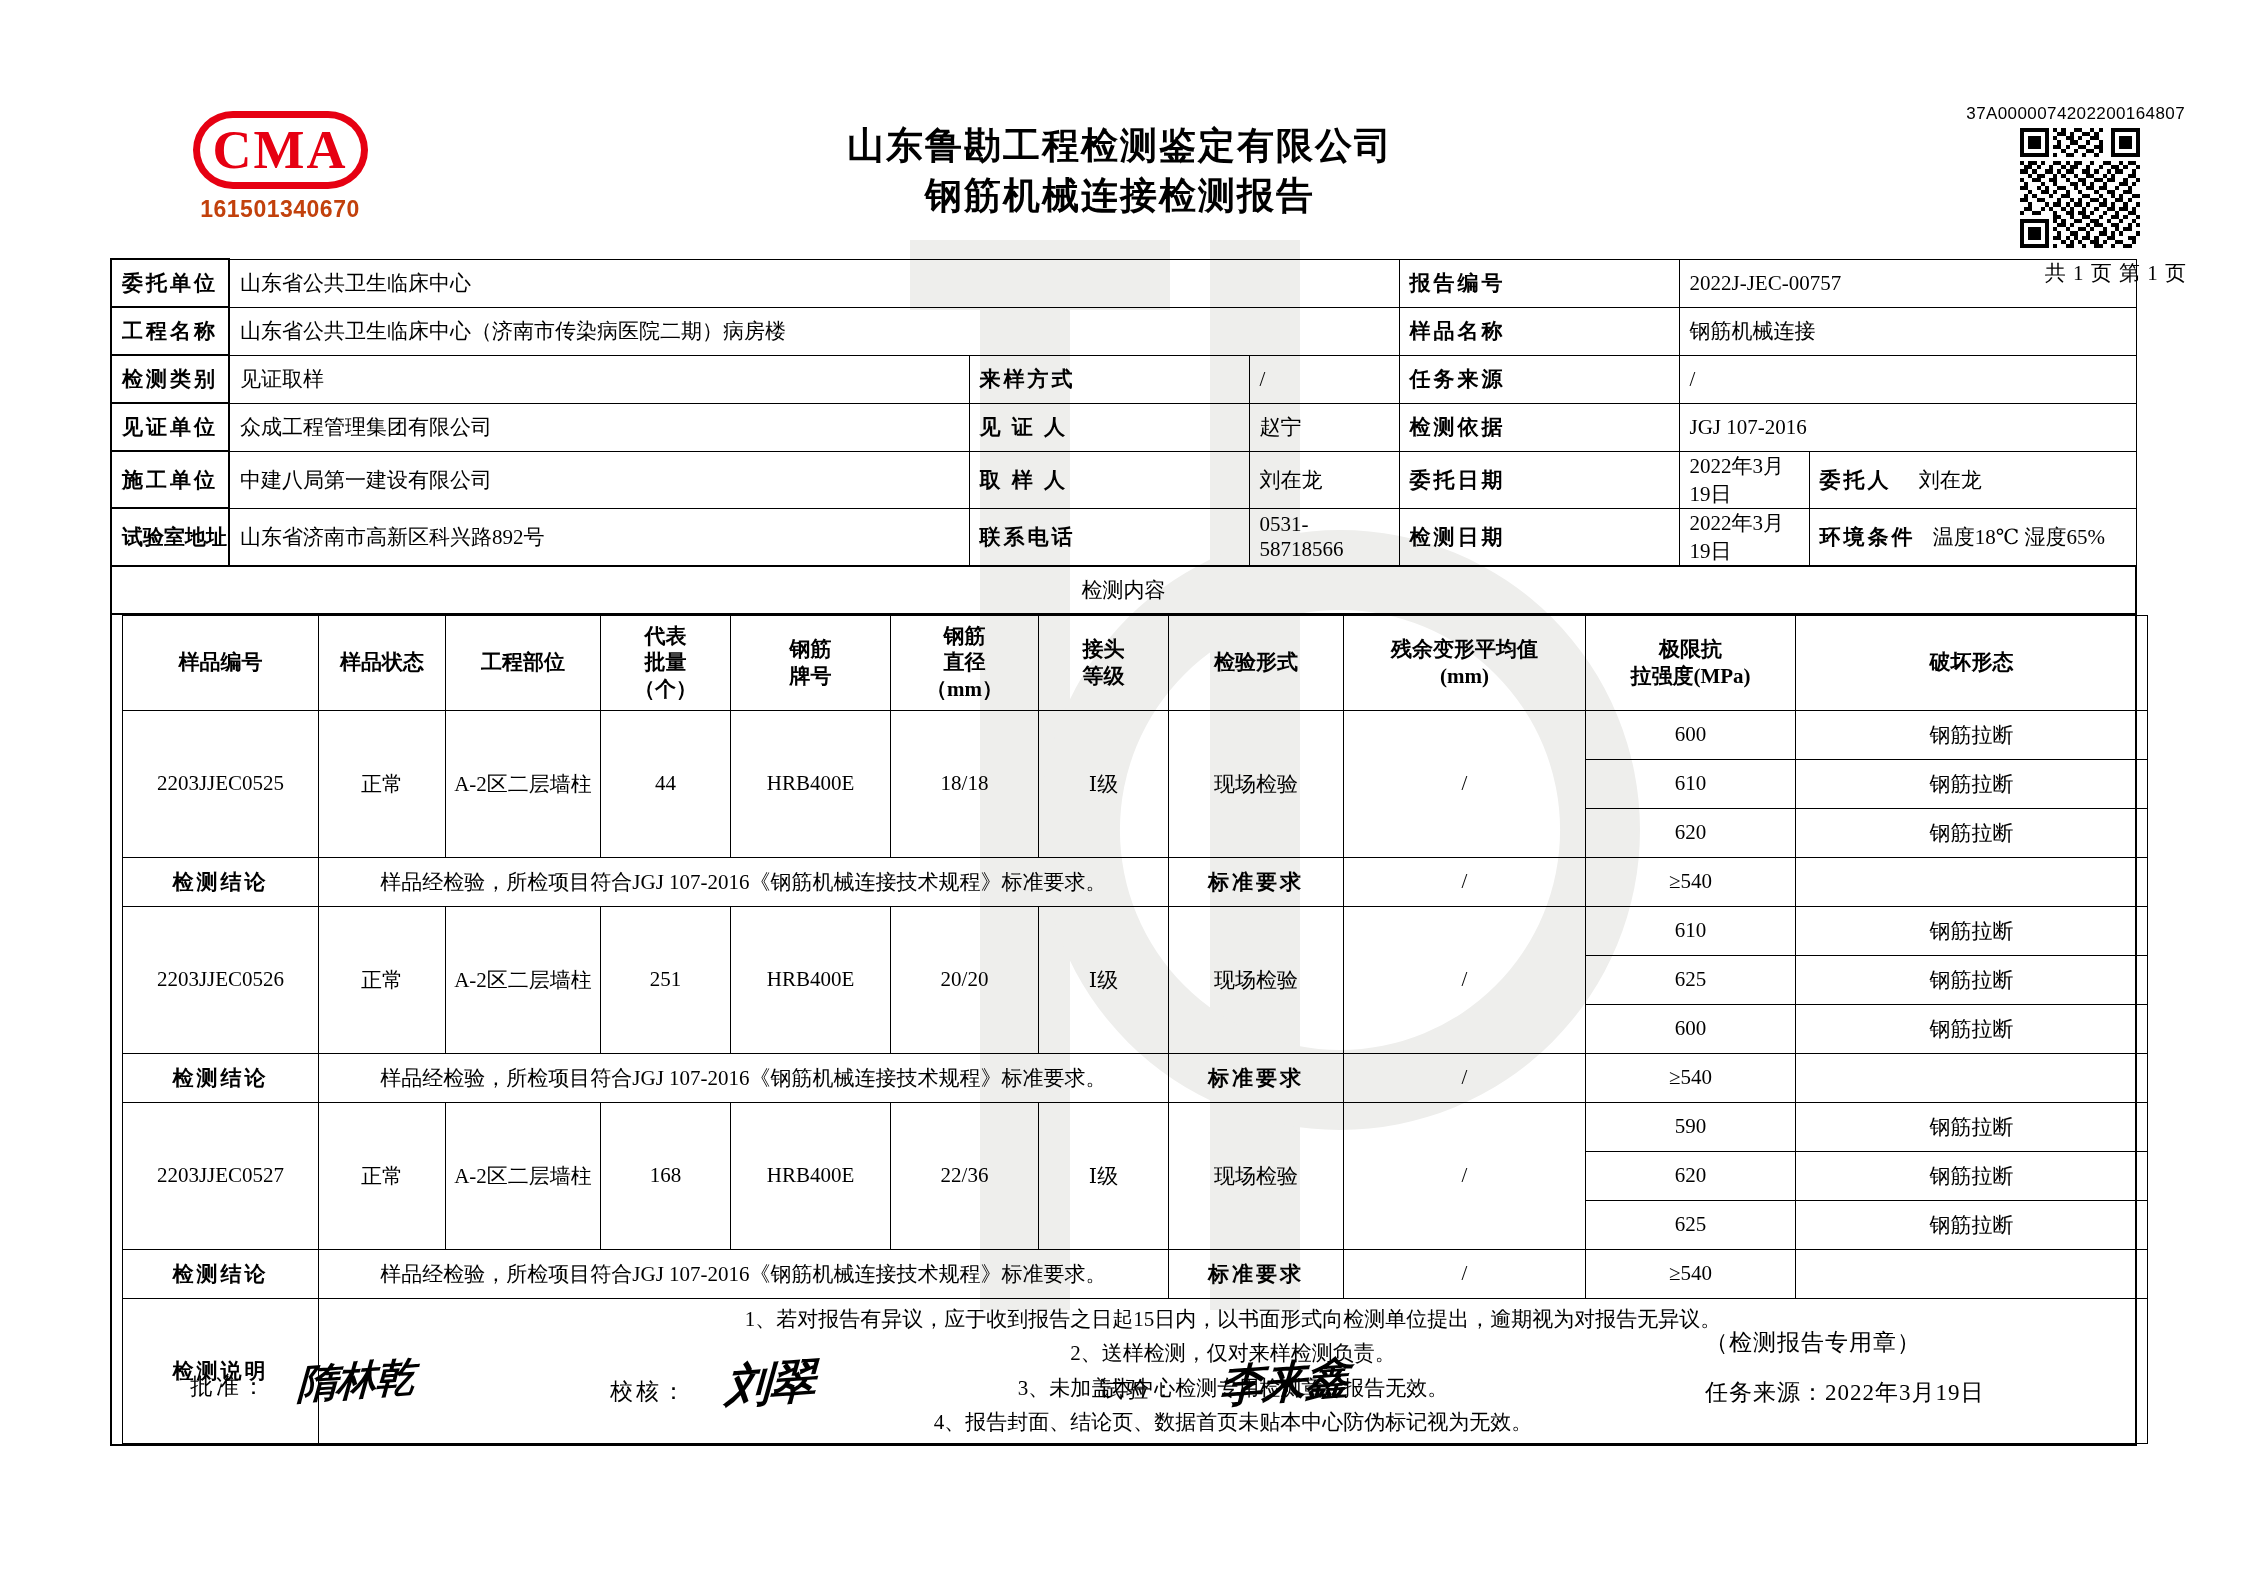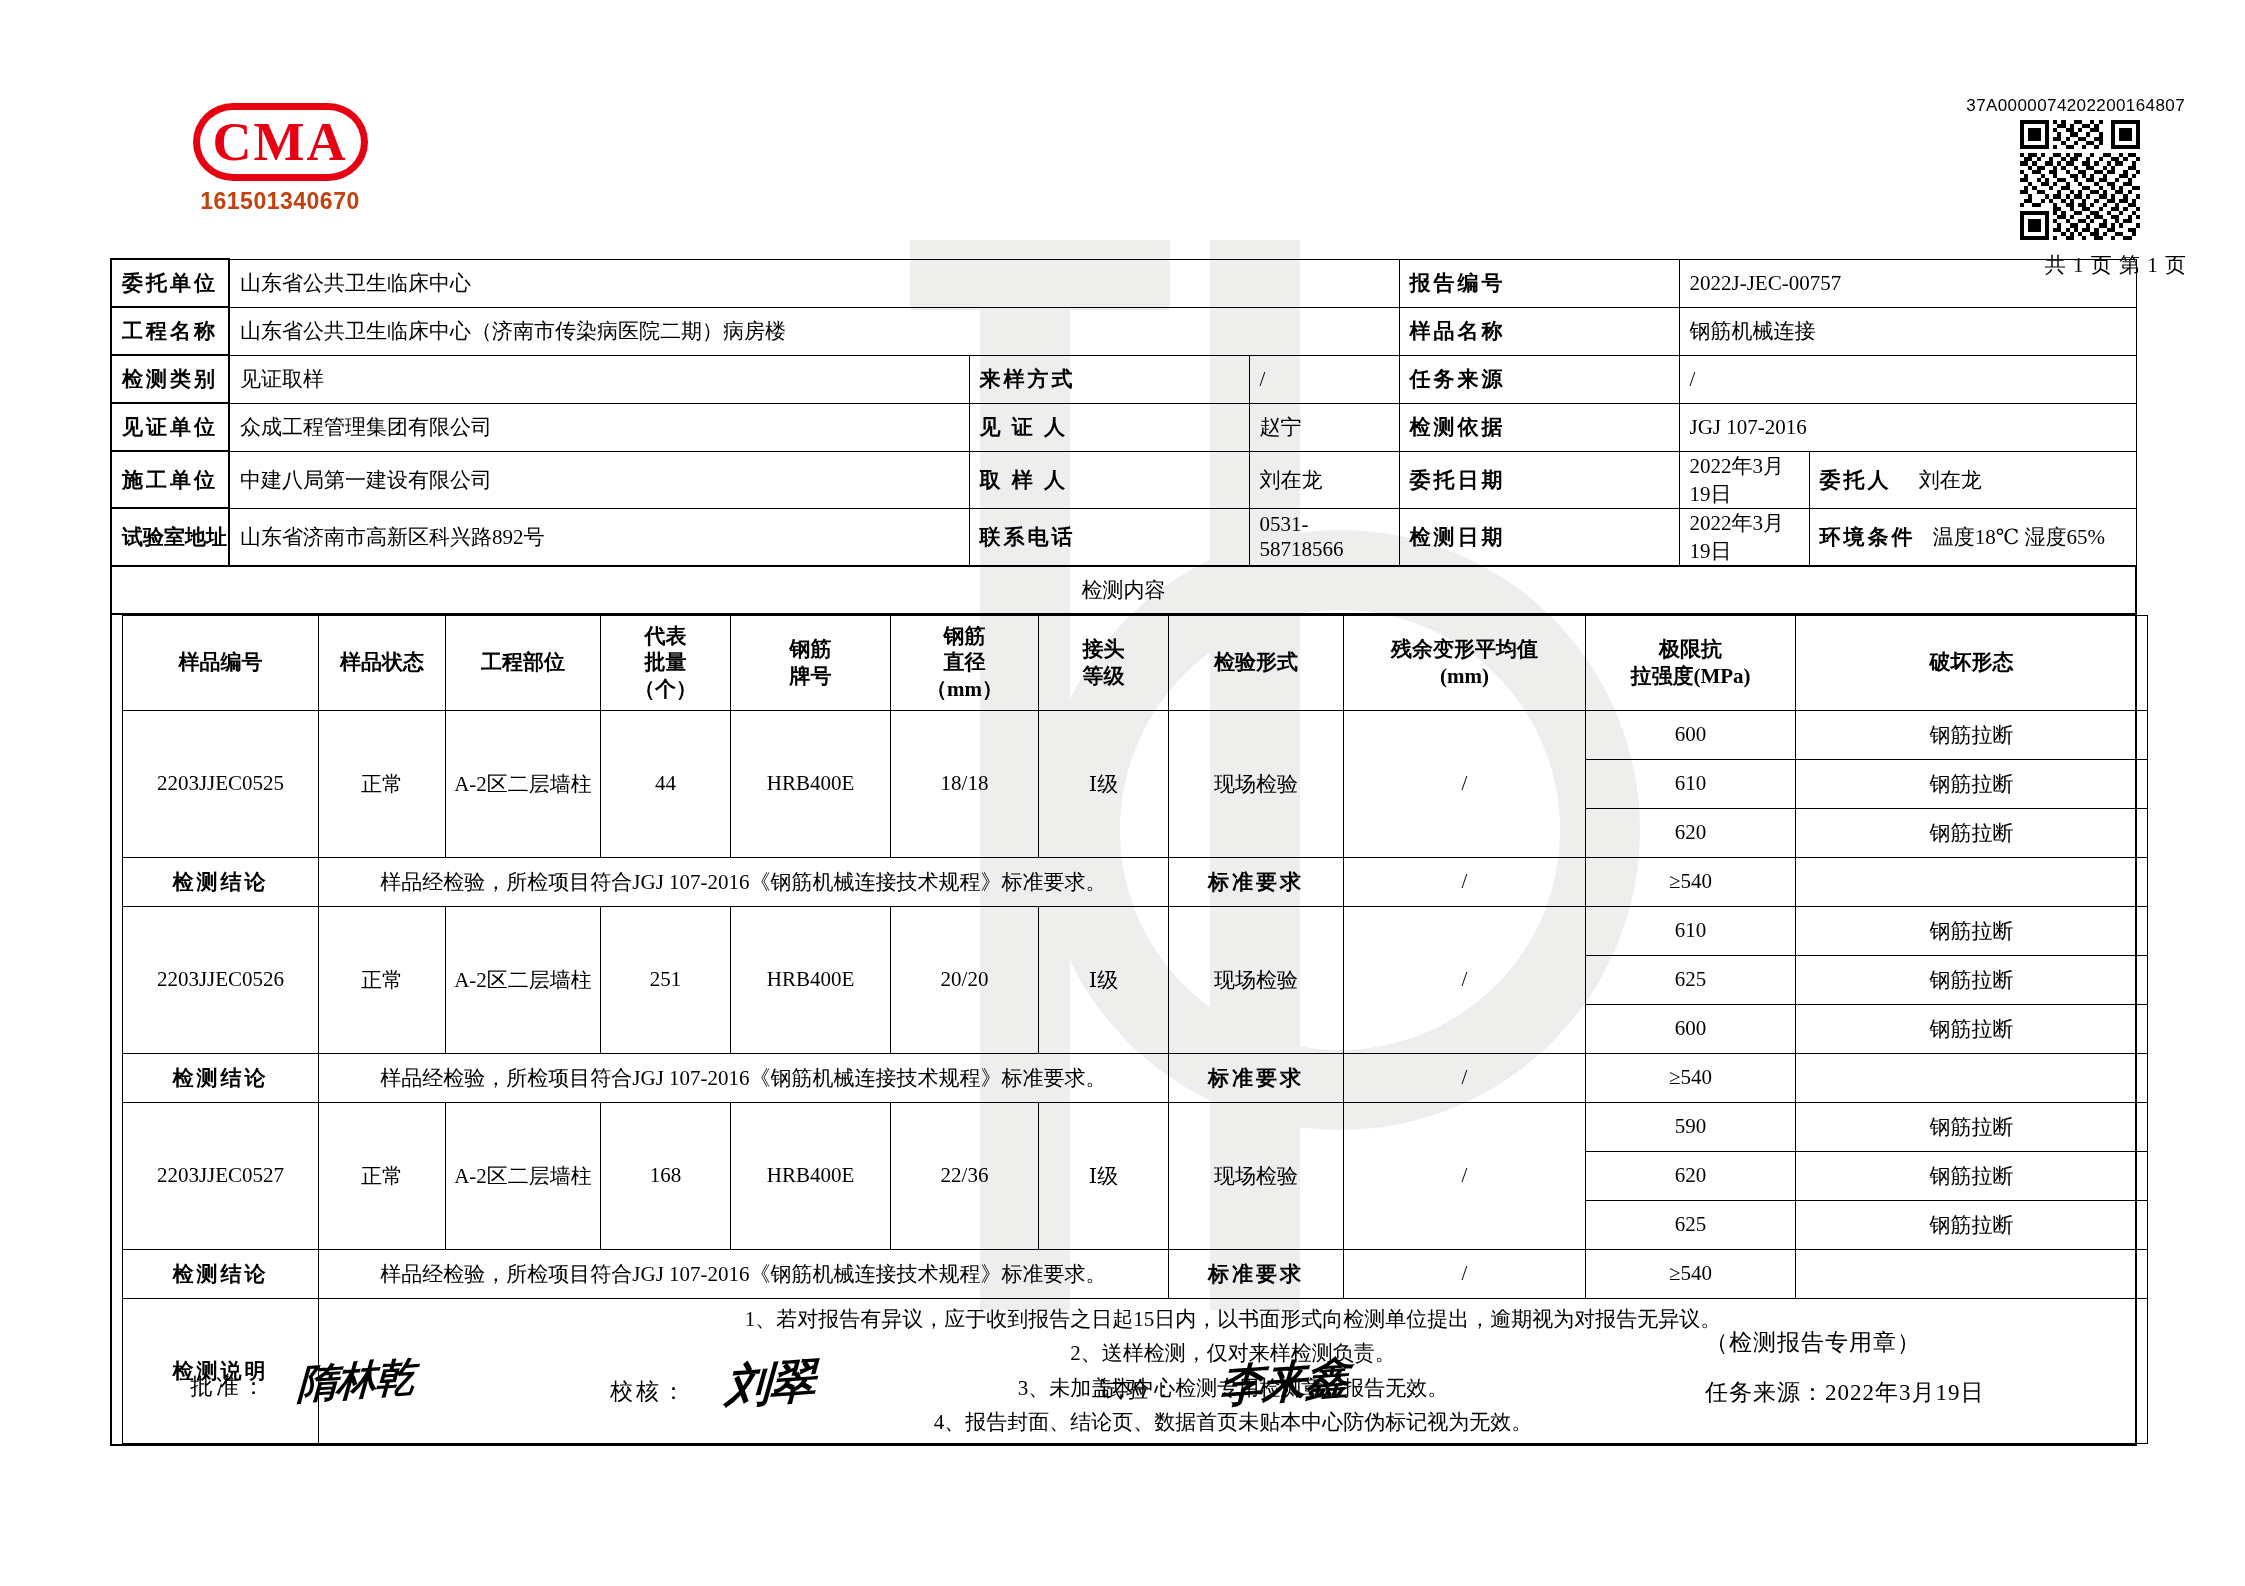--- a/index.html
+++ b/index.html
@@ -18,21 +18,21 @@
   .page {
     position: absolute;
     left: 0; top: 0;
     width: 2245px;
     height: 1586px;
   }
 
   
   .header {
     position: absolute;
-    left: 0; top: 8px;
+    left: 0; top: 16px;
     width: 2245px;
     height: 250px;
   }
   .cma-logo {
     position: absolute;
     left: 185px;
     top: 95px;
     width: 190px;
     text-align: center;
   }
@@ -261,20 +261,24 @@
 
   <div class="header">
 
     <div class="cma-logo">
       <div class="cma-badge">
         <div class="cma-text">CMA</div>
       </div>
       <div class="cma-number">161501340670</div>
     </div>
 
+    <div class="title-block">
+      <div class="title-line1">山东鲁勘工程检测鉴定有限公司</div>
+      <div class="title-line2">钢筋机械连接检测报告</div>
+    </div>
 
     <div class="doc-number">37A0000074202200164807</div>
 
     <svg class="qr" viewBox="0 0 29 29" shape-rendering="crispEdges">
       <rect width="29" height="29" fill="#fff"></rect>
       <g fill="#000">
         <rect x="0" y="0" width="7" height="1"></rect>
           <rect x="0" y="6" width="7" height="1"></rect>
         <rect x="0" y="0" width="1" height="7"></rect>
           <rect x="6" y="0" width="1" height="7"></rect>

